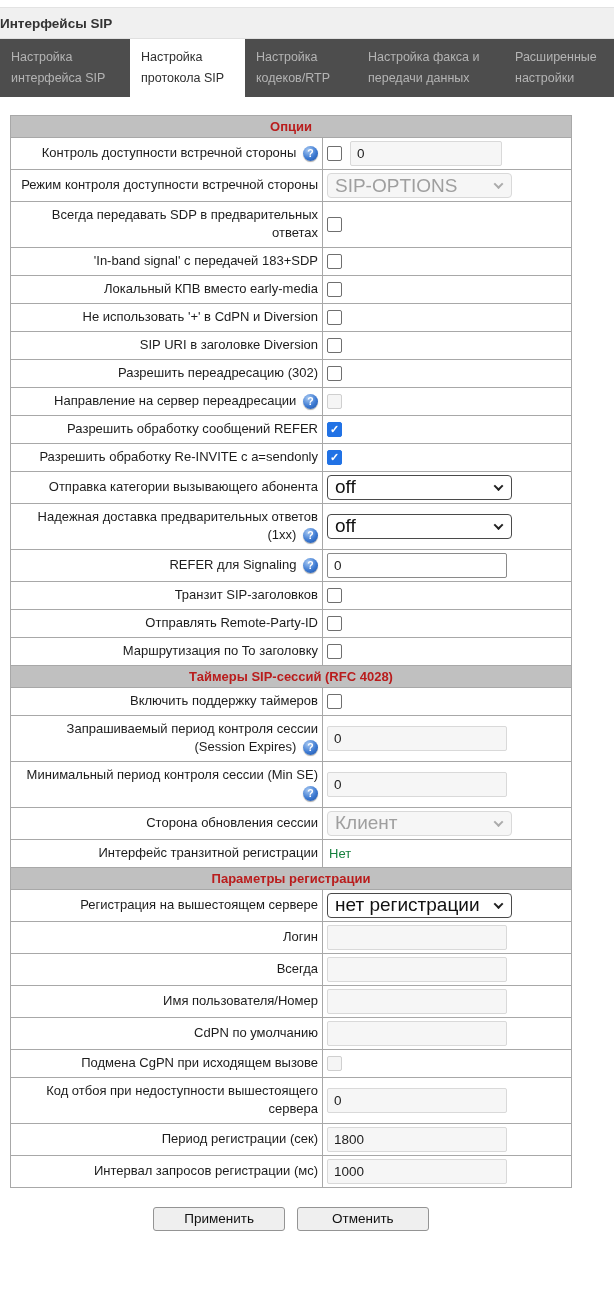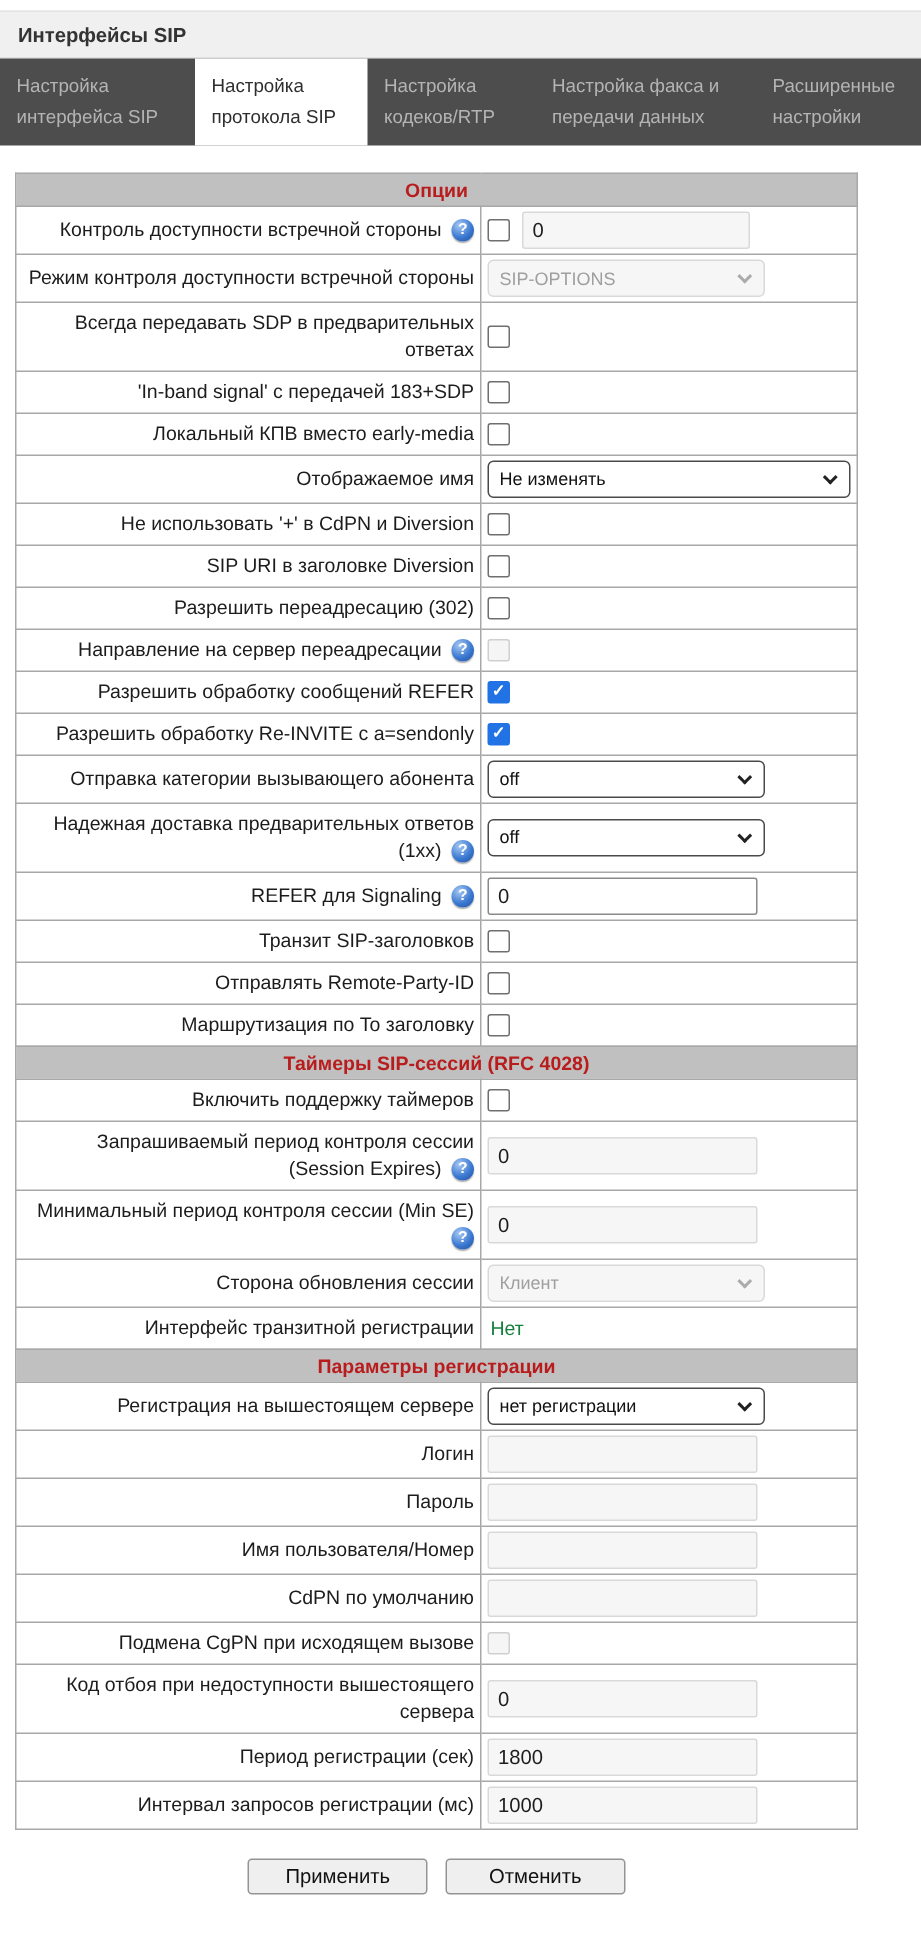--- a/index.html
+++ b/index.html
@@ -6,21 +6,21 @@
   html,body { margin:0; padding:0; background:#fff; }
   body {
     width:614px; min-height:1293px;
     font-family:"Liberation Sans", sans-serif;
     font-size:13px; color:#222;
   }
   
   .titlebar {
     margin-top:7px; height:32px; background:#f0f0f0;
     border-top:1px solid #e3e3e3; border-bottom:1px solid #e0e0e0;
-    display:flex; align-items:center; padding:0 12px;
+    display:flex; align-items:center; padding:0 0;
   }
   .titlebar span { font-weight:bold; font-size:13.5px; color:#333; }
   
   .tabs {
     background:var(--tabbg,#4d4d4d); display:flex; align-items:stretch;
     height:58px; width:100%;
   }
   .tab {
     color:#b4b4b4; font-size:12.5px; line-height:21px;
     padding:8px 7px 0 11px; cursor:pointer;
@@ -63,38 +63,38 @@
     height:25px; width:180px; border:1px solid #8a8a8a; border-radius:2px;
     font-family:"Liberation Sans", sans-serif; font-size:13.5px; color:#1c1c1c;
     padding:0 6px; background:#fff; outline:none;
   }
   input.txt.narrow { width:152px; }
   input.txt.disabled { background:#f6f6f6; border-color:#d9d9d9; }
   
   .select {
     height:25px; width:185px; border:1px solid #4a4a4a; border-radius:4px;
     background:#fff; display:flex; align-items:center; justify-content:space-between;
-    padding:0 9px 0 7px; font-size:12px; color:#111; cursor:pointer;
+    padding:0 9px 0 7px; font-size:19px; color:#111; cursor:pointer;
   }
   .select.full { width:242px; }
   .select.disabled {
     background:#f6f6f6; border-color:#d9d9d9; color:#9f9f9f; cursor:default;
   }
   .chev {
     width:7px; height:7px; border-right:2px solid #222; border-bottom:2px solid #222;
     transform:rotate(45deg) translate(-1px,-1px); flex:0 0 auto;
   }
   .select.disabled .chev { border-color:#ababab; }
   .plain { font-size:13px; color:#15803d; padding-left:2px; }
   
   .btnrow { width:562px; text-align:center; margin:19px 0 14px 0; }
   button.act {
     font-family:"Liberation Sans", sans-serif; font-size:13.5px; color:#111;
     background:#efefef; border:1px solid #949494; border-radius:3px;
-    width:120px; height:24px; margin:0 4px; cursor:pointer;
+    width:132px; height:24px; margin:0 4px; cursor:pointer;
   }
 </style>
 </head>
 <body>
 
 <div class="titlebar">
   <span>Интерфейсы SIP</span>
 </div>
 
 <div class="tabs" id="tabs">
@@ -149,31 +149,20 @@
         </tr>
         <tr>
           <td class="lbl"><span>Локальный КПВ вместо early-media</span></td>
           <td class="ctl">
             <div class="ctl-wrap">
               <span class="cb"></span>
             </div>
           </td>
         </tr>
         <tr>
-          <td class="lbl"><span>Отображаемое имя</span></td>
-          <td class="ctl">
-            <div class="ctl-wrap">
-              <div class="select full">
-                <span>Не изменять</span>
-                <span class="chev"></span>
-              </div>
-            </div>
-          </td>
-        </tr>
-        <tr>
           <td class="lbl"><span>Не использовать '+' в CdPN и Diversion</span></td>
           <td class="ctl">
             <div class="ctl-wrap">
               <span class="cb"></span>
             </div>
           </td>
         </tr>
         <tr>
           <td class="lbl"><span>SIP URI в заголовке Diversion</span></td>
           <td class="ctl">
@@ -330,21 +319,21 @@
         </tr>
         <tr>
           <td class="lbl"><span>Логин</span></td>
           <td class="ctl">
             <div class="ctl-wrap">
               <input class="txt disabled" type="text" readonly="" style="">
             </div>
           </td>
         </tr>
         <tr>
-          <td class="lbl"><span>Пароль</span></td>
+          <td class="lbl"><span>Всегда</span></td>
           <td class="ctl">
             <div class="ctl-wrap">
               <input class="txt disabled" type="text" readonly="" style="">
             </div>
           </td>
         </tr>
         <tr>
           <td class="lbl"><span>Имя пользователя/Номер</span></td>
           <td class="ctl">
             <div class="ctl-wrap">

